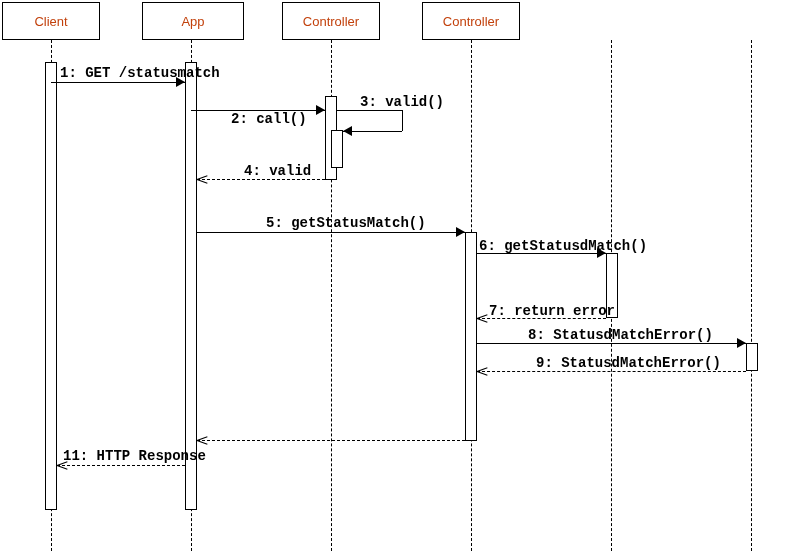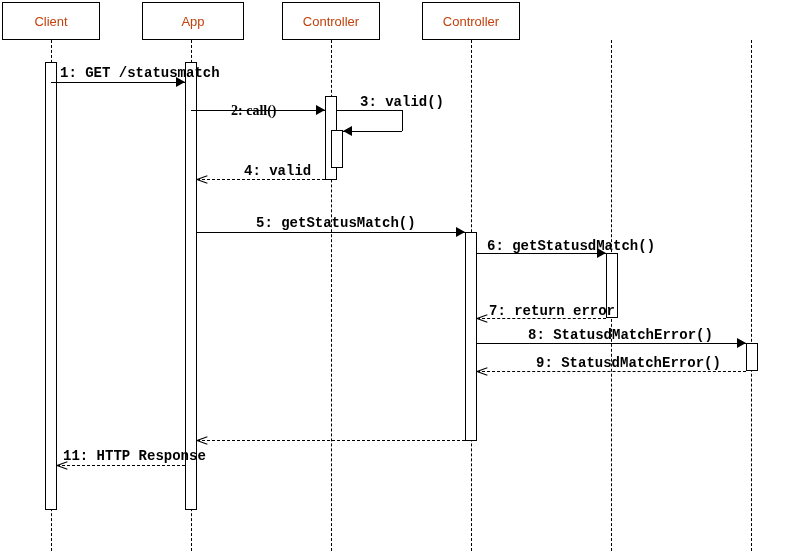--- a/index.html
+++ b/index.html
@@ -118,35 +118,35 @@
       <span>Controller</span>
     </div>
     <div class="participant-box" style="left: 422px; top: 2px; width: 98px; height: 38px;">
       <span>Controller</span>
     </div>
     <div class="msg-line" style="left: 51px; top: 82px; width: 134px;"></div>
     <div class="arrowhead right solid" style="left: 176px; top: 77px;"></div>
     <div class="msg-label" style="left: 60px; top: 65px;">1: GET /statusmatch</div>
     <div class="msg-line" style="left: 191px; top: 110px; width: 134px;"></div>
     <div class="arrowhead right solid" style="left: 316px; top: 105px;"></div>
-    <div class="msg-label" style="left: 231px; top: 103px; font-family: Liberation Serif, serif;">2: call()</div>
+    <div class="msg-label" style="left: 231px; top: 111px;">2: call()</div>
     <div class="msg-line" style="left: 337px; top: 110px; width: 65px;"></div>
     <div class="msg-vline" style="left: 402px; top: 110px; height: 21px;"></div>
     <div class="msg-line" style="left: 343px; top: 131px; width: 59px;"></div>
     <div class="arrowhead left solid" style="left: 343px; top: 126px;"></div>
     <div class="msg-label" style="left: 360px; top: 94px;">3: valid()</div>
     <div class="msg-line dashed" style="left: 197px; top: 179px; width: 128px;"></div>
     <div class="arrowhead left open" style="left: 197px; top: 174px;"></div>
     <div class="msg-label" style="left: 232px; top: 163px; margin-left: 12px;">4: valid</div>
     <div class="msg-line" style="left: 197px; top: 232px; width: 268px;"></div>
     <div class="arrowhead right solid" style="left: 456px; top: 227px;"></div>
-    <div class="msg-label" style="left: 256px; top: 215px; text-align: center;">5: getStatusMatch()</div>
+    <div class="msg-label" style="left: 266px; top: 215px; text-align: center;">5: getStatusMatch()</div>
     <div class="msg-line" style="left: 477px; top: 253px; width: 129px;"></div>
     <div class="arrowhead right solid" style="left: 597px; top: 248px;"></div>
-    <div class="msg-label" style="left: 479px; top: 238px; margin-left: 8px;">6: getStatusdMatch()</div>
+    <div class="msg-label" style="left: 479px; top: 238px;">6: getStatusdMatch()</div>
     <div class="msg-line dashed" style="left: 477px; top: 318px; width: 129px;"></div>
     <div class="arrowhead left open" style="left: 477px; top: 313px;"></div>
     <div class="msg-label" style="left: 489px; top: 303px;">7: return error</div>
     <div class="msg-line" style="left: 477px; top: 343px; width: 269px;"></div>
     <div class="arrowhead right solid" style="left: 737px; top: 338px;"></div>
     <div class="msg-label" style="left: 528px; top: 327px;">8: StatusdMatchError()</div>
     <div class="msg-line dashed" style="left: 477px; top: 371px; width: 269px;"></div>
     <div class="arrowhead left open" style="left: 477px; top: 366px;"></div>
     <div class="msg-label" style="left: 536px; top: 355px;">9: StatusdMatchError()</div>
     <div class="msg-line dashed" style="left: 197px; top: 440px; width: 268px;"></div>

